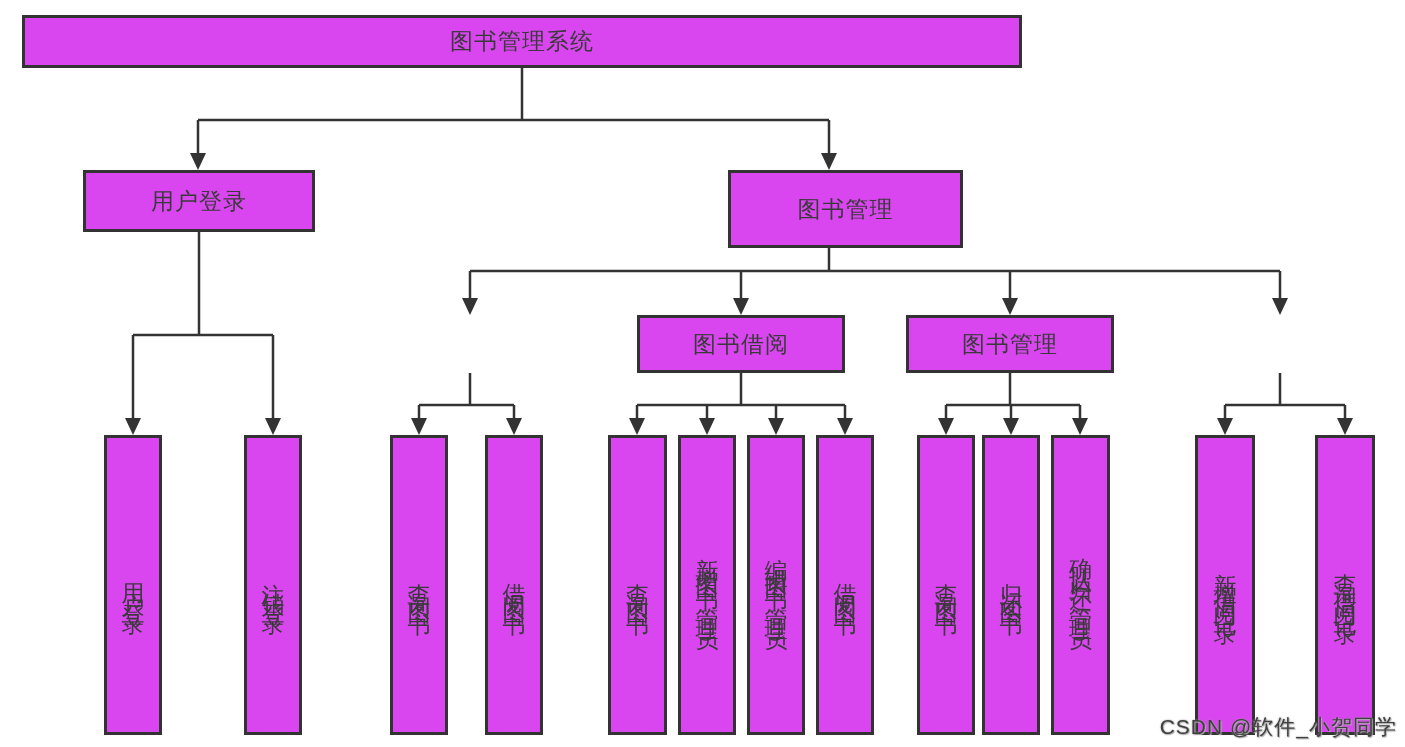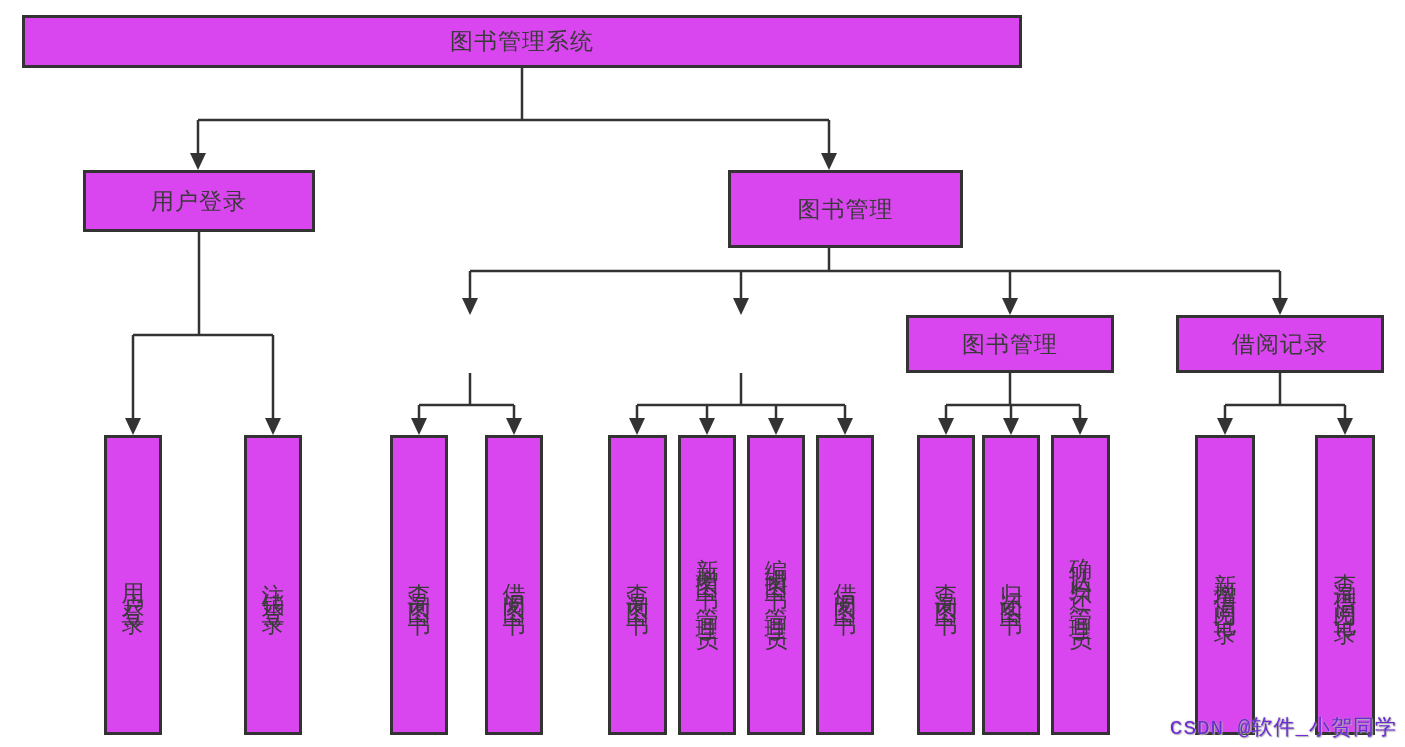--- a/index.html
+++ b/index.html
@@ -14,24 +14,23 @@
     position:absolute;z-index:2;background:#d946ef;border:3px solid #333333;
     box-sizing:border-box;display:flex;align-items:center;justify-content:center;
     font-size:23px;color:#3a3a3a;letter-spacing:1px;
   }
   .node.v span{
     writing-mode:vertical-rl;text-orientation:mixed;
     letter-spacing:10px;line-height:1;
   }
   .watermark{
     position:absolute;z-index:5;right:8px;bottom:6px;
-    font-size:21px;color:#6d28d9;letter-spacing:1px;
+    font-size:21px;color:#404040;letter-spacing:1px;
     text-shadow:0 0 2px #9a9a9a, 1px 1px 1px #b5b5b5;
     white-space:nowrap;
-    font-family:Liberation Mono, monospace;
   }
 </style>
 </head>
 <body>
 
 <div class="canvas">
 
   <svg class="wires" width="1405" height="747" viewBox="0 0 1405 747">
     <g stroke="#333333" stroke-width="2.5" fill="none">
 
@@ -76,25 +75,25 @@
     <span>图书管理系统</span>
   </div>
 
   <div class="node" style="left:83px;top:170px;width:232px;height:62px">
     <span>用户登录</span>
   </div>
   <div class="node" style="left:728px;top:170px;width:235px;height:78px">
     <span>图书管理</span>
   </div>
 
+  <div class="node" style="left:637px;top:315px;width:208px;height:58px">
+    <span>图书借阅</span>
+  </div>
   <div class="node" style="left:906px;top:315px;width:208px;height:58px">
     <span>图书管理</span>
-  </div>
-  <div class="node" style="left:1176px;top:315px;width:208px;height:58px">
-    <span>借阅记录</span>
   </div>
 
   <div class="node v" style="left:104px;top:435px;width:58px;height:300px">
     <span>用户登录</span>
   </div>
   <div class="node v" style="left:244px;top:435px;width:58px;height:300px">
     <span>注销登录</span>
   </div>
 
   <div class="node v" style="left:390px;top:435px;width:58px;height:300px">

